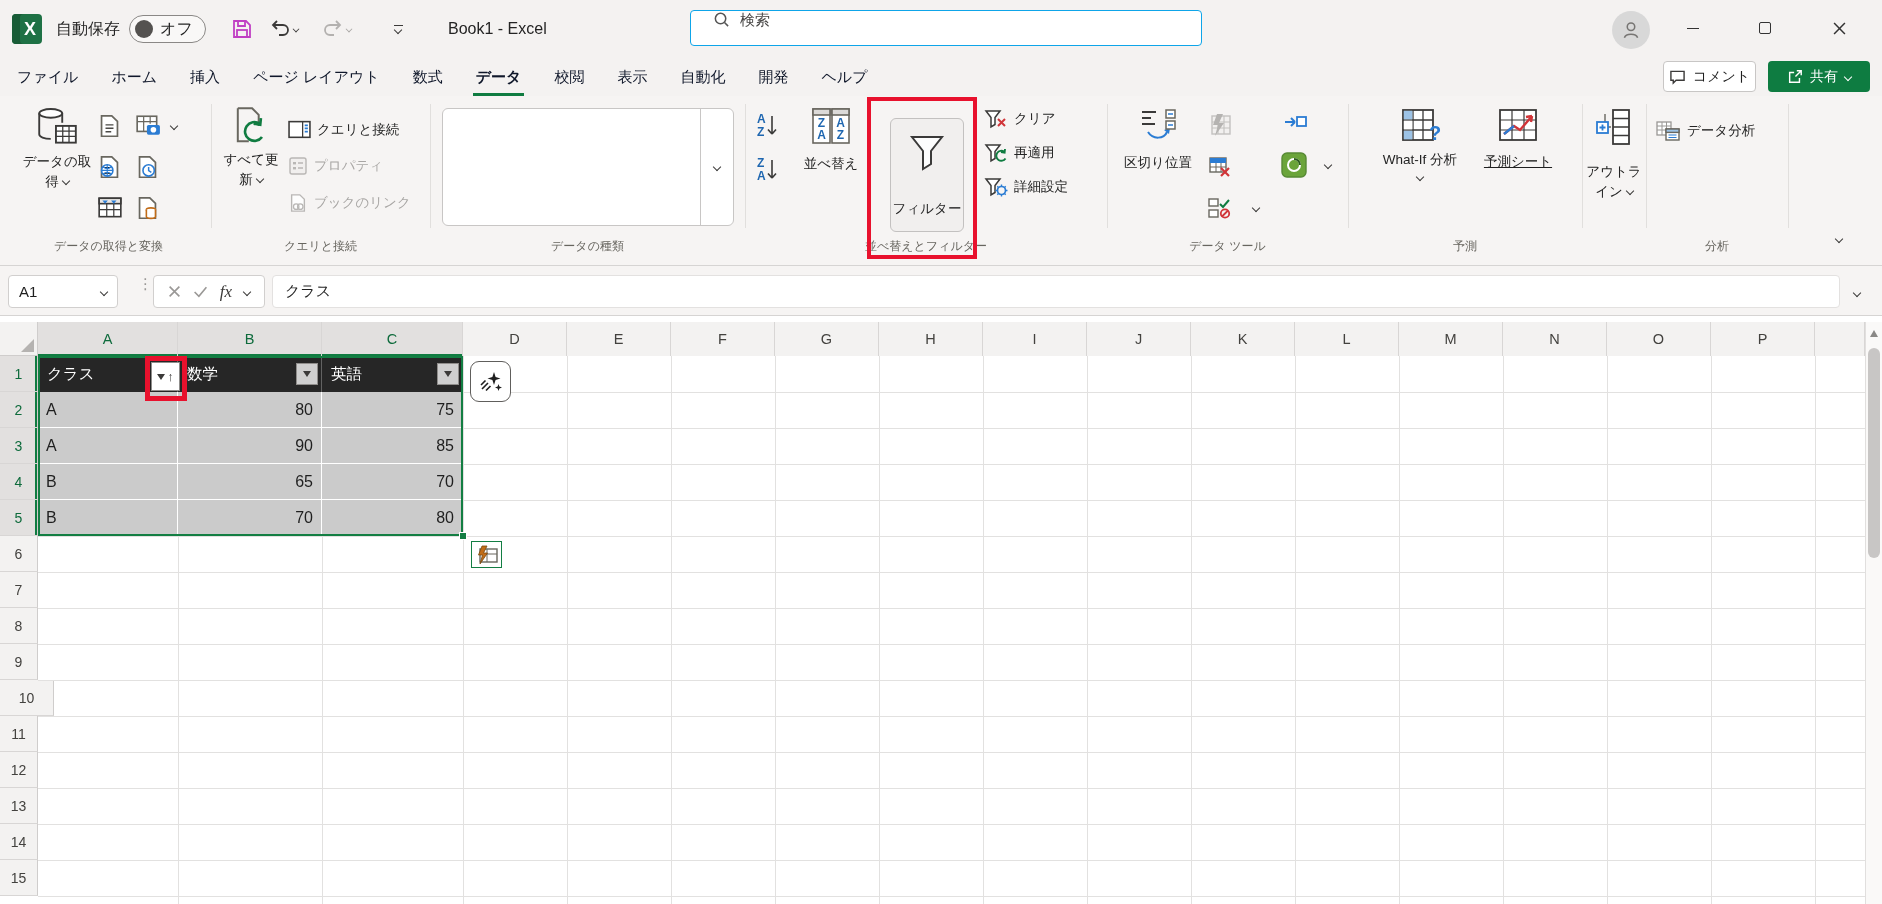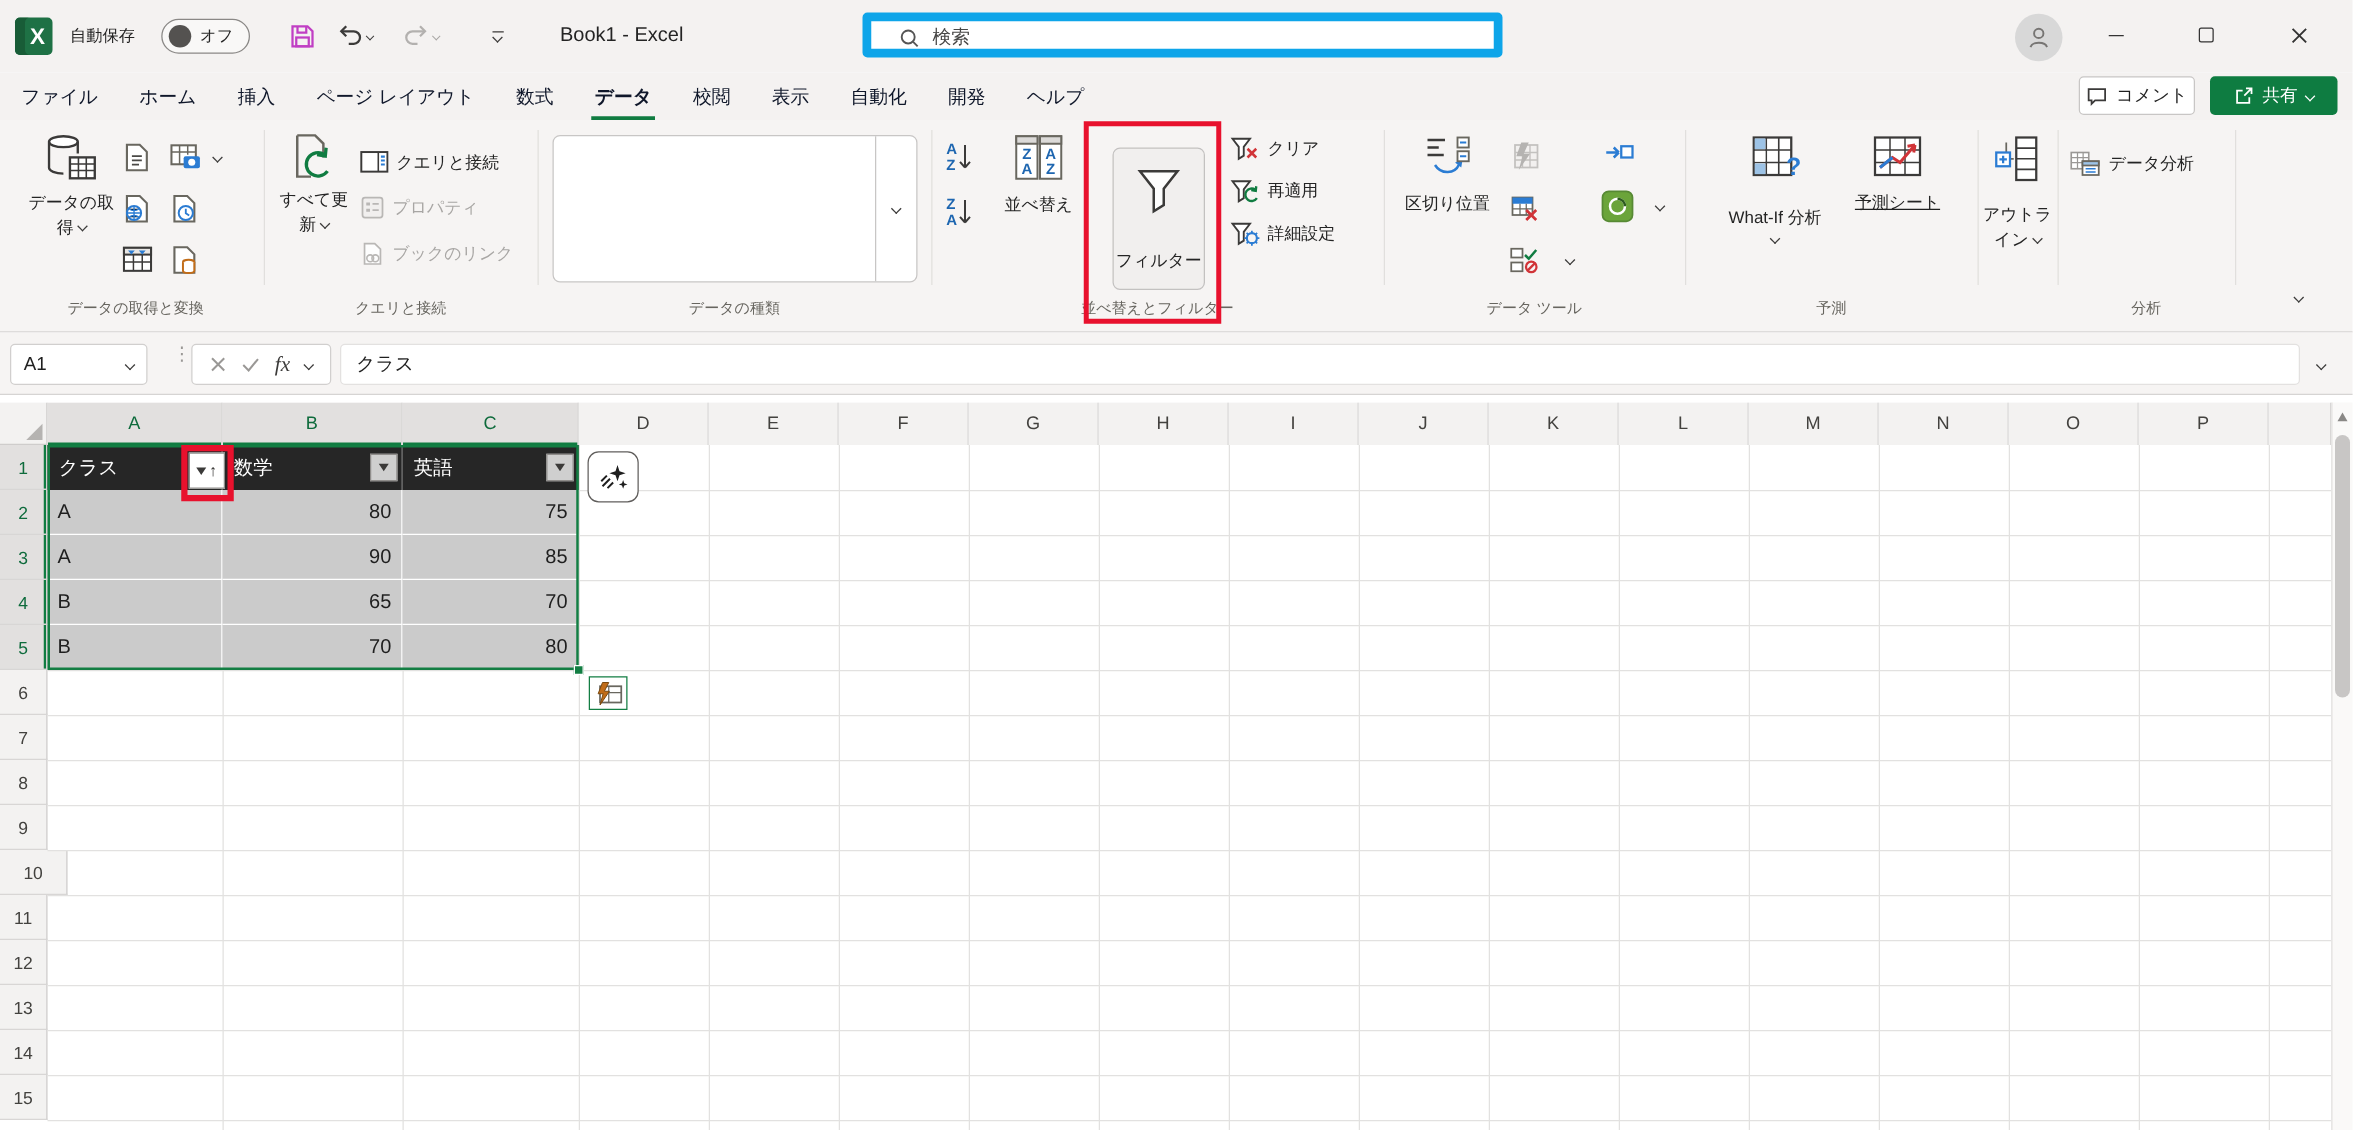--- a/index.html
+++ b/index.html
@@ -5,23 +5,23 @@
 *{margin:0;padding:0;box-sizing:border-box;}
 html,body{width:1882px;height:904px;}
 body{position:relative;font-family:"Liberation Sans","DejaVu Sans",sans-serif;background:#fff;color:#1f1f1f;overflow:hidden;-webkit-font-smoothing:antialiased;}
 
 #titlebar{position:absolute;left:0;top:0;width:1882px;height:58px;background:#f4f2f1;}
 .tb-item{position:absolute;display:flex;align-items:center;height:58px;}
 #excel-logo{position:absolute;left:12px;top:14px;width:30px;height:30px;background:#1E7145;border-radius:4px;display:flex;align-items:center;justify-content:center;color:#fff;font-weight:bold;font-size:18px;box-shadow:inset 8px 0 0 #185C37;}
 #excel-logo span{margin-left:6px;}
 .autosave-pill{display:flex;align-items:center;gap:7px;border:1px solid #8a8886;border-radius:15px;height:28px;padding:0 12px 0 5px;background:#f9f8f7;}
 .autosave-knob{width:18px;height:18px;border-radius:50%;background:#545250;}
-.ttl-text{font-size:13px;color:#242424;}
+.ttl-text{font-size:16px;color:#242424;}
 .qat-btn{position:absolute;top:15px;width:30px;height:28px;display:flex;align-items:center;justify-content:center;}
-#search-box{position:absolute;left:690px;top:10px;width:512px;height:36px;background:#fff;border:7px solid #0ea5e9;border-radius:4px;display:flex;align-items:flex-end;gap:10px;padding-left:22px;}
+#search-box{position:absolute;left:690px;top:10px;width:512px;height:36px;background:#fff;border:1px solid #0ea5e9;border-radius:4px;display:flex;align-items:flex-start;gap:10px;padding-left:22px;}
 #search-box .ph{font-size:15px;color:#474645;}
 #avatar{position:absolute;left:1612px;top:11px;width:38px;height:38px;border-radius:50%;background:#d8d8d8;display:flex;align-items:center;justify-content:center;}
 .winctl{position:absolute;top:0;width:46px;height:56px;display:flex;align-items:center;justify-content:center;}
 
 #tabrow{position:absolute;left:0;top:58px;width:1882px;height:38px;background:#f4f2f1;}
 #menu-tabs{position:absolute;left:14px;top:0;height:38px;display:flex;gap:27px;}
 .mtab{font-size:15px;color:#0f172a;height:100%;display:flex;align-items:center;padding:0 3px;}
 .mtab.active{font-weight:bold;box-shadow:inset 0 -3px 0 #107C41;}
 #comments-btn{position:absolute;left:1663px;top:3px;height:31px;width:93px;background:#fff;border:1px solid #c8c6c5;border-radius:4px;display:flex;align-items:center;justify-content:center;gap:7px;font-size:14px;}
 #share-btn{position:absolute;left:1768px;top:3px;height:31px;width:102px;background:#0E7C41;border-radius:4px;display:flex;align-items:center;justify-content:center;gap:7px;font-size:14px;color:#fff;}
@@ -403,21 +403,21 @@
 
   <div class="bigbtn" style="left:1362px;top:10px;width:116px;">
     <svg width="46" height="42" viewBox="0 0 46 42">
         <rect x="6" y="4" width="30" height="30" fill="#fff" stroke="#3b3a39" stroke-width="1.8"></rect>
         <path d="M6 14 h30 M6 24 h30 M16 4 v30 M26 4 v30" stroke="#3b3a39" stroke-width="1.3"></path>
         <rect x="6.8" y="4.8" width="8.5" height="8.5" fill="#9DC3E6"></rect>
         <rect x="6.8" y="14.8" width="8.5" height="8.5" fill="#fff"></rect>
         <rect x="6.8" y="24.8" width="8.5" height="8.5" fill="#9DC3E6"></rect>
         <text x="38" y="34" font-size="20" font-weight="bold" fill="#2B7CD3" text-anchor="middle">?</text>
       </svg>
-    <div class="biglabel" style="margin-top:16px;">What-If 分析</div>
+    <div class="biglabel" style="margin-top:2px;">What-If 分析</div>
     <span class="chev" style="margin-top:4px;"></span>
   </div>
   <div class="bigbtn" style="left:1482px;top:10px;width:72px;text-decoration:underline;">
     <svg width="44" height="42" viewBox="0 0 44 42">
         <rect x="4" y="4" width="36" height="30" fill="#fff" stroke="#3b3a39" stroke-width="1.8"></rect>
         <path d="M4 14 h36 M4 24 h36 M16 4 v30 M28 4 v30" stroke="#3b3a39" stroke-width="1.2"></path>
         <path d="M8 28 L18 20 L24 24 L36 10" fill="none" stroke="#D13438" stroke-width="2.4"></path>
         <path d="M36 10 l-6 1 M36 10 l-1 6" stroke="#D13438" stroke-width="2.4"></path>
         <path d="M8 28 L18 20" stroke="#2B7CD3" stroke-width="2.4"></path>
       </svg>

